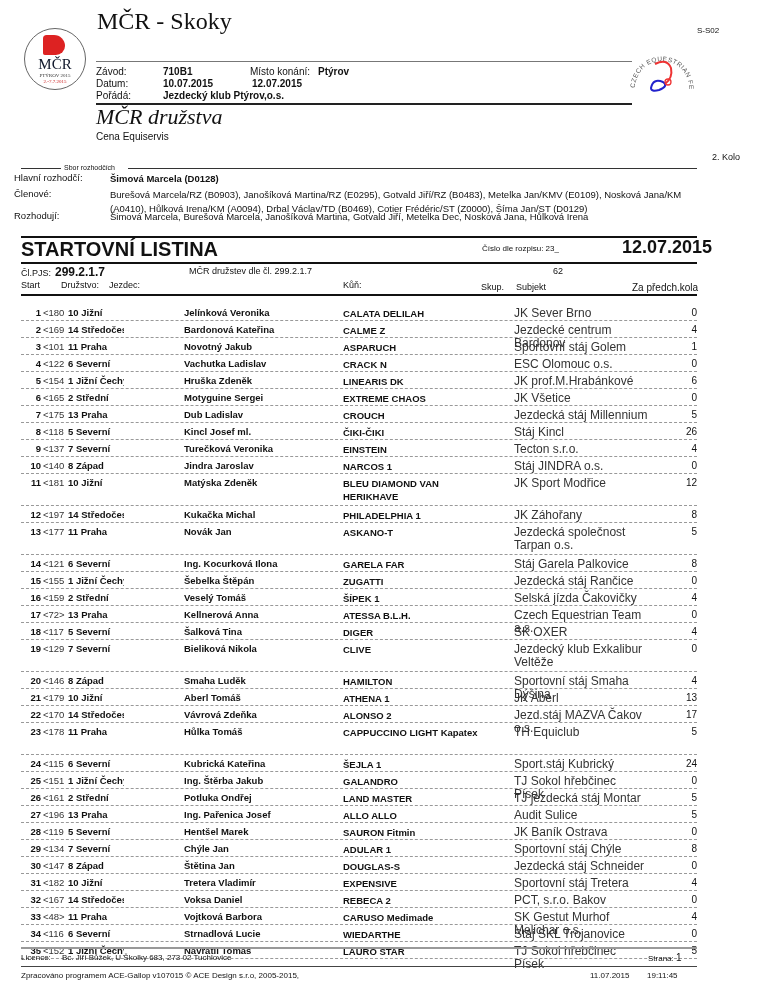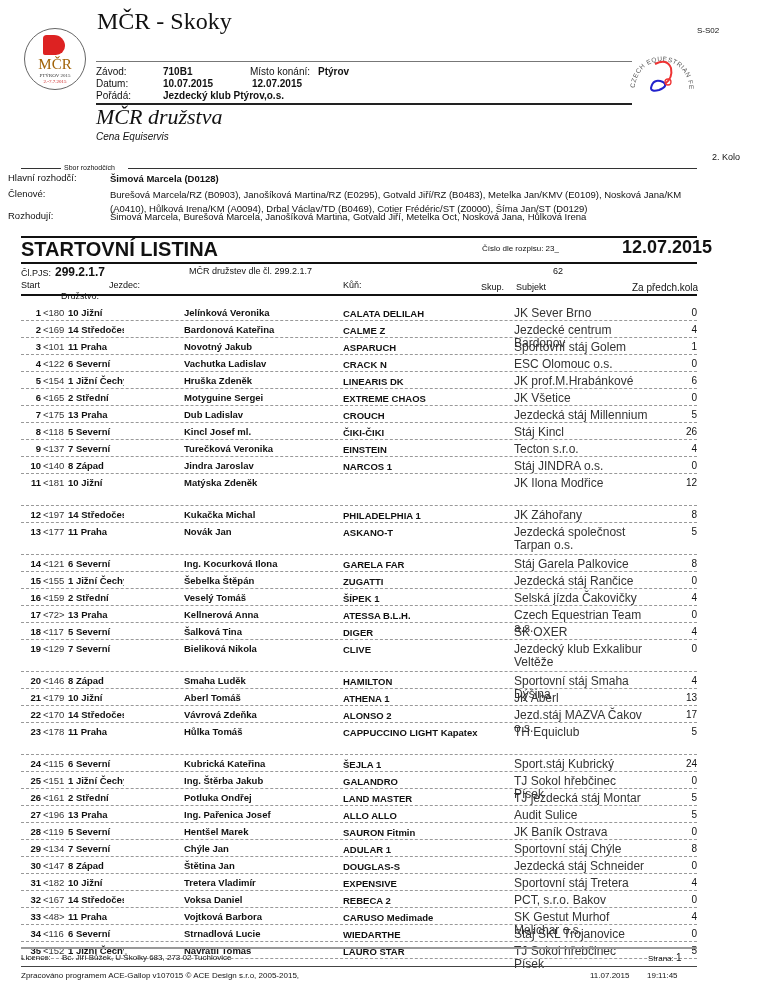--- a/index.html
+++ b/index.html
@@ -1,38 +1,38 @@
 <!DOCTYPE html>
 <html><head>
 <meta charset="utf-8">
 <style>
   html,body{margin:0;padding:0;background:#fff;}
   body{width:768px;height:994px;position:relative;overflow:hidden;font-family:"Liberation Sans",sans-serif;color:#111;}
   .abs{position:absolute;}
   .serif{font-family:"Liberation Serif",serif;}
   .logo-left{left:24px;top:28px;width:60px;height:60px;border:1.5px solid #666;border-radius:50%;background:#fff;}
   .logo-left .shape{position:absolute;left:18px;top:6px;width:22px;height:20px;background:#d22;border-radius:4px 12px 10px 2px;}
-  .logo-left .mcr{position:absolute;left:0;right:0;top:27px;text-align:center;font-family:"Liberation Serif",serif;font-size:15px;color:#a16207;}
+  .logo-left .mcr{position:absolute;left:0;right:0;top:27px;text-align:center;font-family:"Liberation Serif",serif;font-size:15px;color:#0f172a;}
   .logo-left .sub1{position:absolute;left:0;right:0;top:44px;text-align:center;font-family:"Liberation Serif",serif;font-size:5px;color:#333;}
   .logo-left .sub2{position:absolute;left:0;right:0;top:50px;text-align:center;font-family:"Liberation Serif",serif;font-size:5px;color:#c22;}
   .title{left:97px;top:8px;font-size:24px;}
   .code{left:697px;top:26px;font-size:8px;}
   .logo-right{left:623px;top:44px;width:78px;height:60px;}
   .hr1{left:96px;top:61px;width:536px;height:1px;background:#777;}
   .hr2{left:96px;top:103px;width:536px;height:1.5px;background:#222;}
   .info{font-size:10px;}
   .info .lbl{position:absolute;left:96px;}
   .info .val{position:absolute;left:163px;font-weight:bold;}
   .subtitle{left:96px;top:104px;font-size:22px;font-style:italic;}
-  .prize{left:96px;top:131px;font-size:10px;font-style:italic;}
+  .prize{left:96px;top:131px;font-size:10px;}
   .kolo{left:712px;top:152px;font-size:9px;}
   .sbor-line{top:168px;height:1px;background:#333;}
   .sbor-lbl{left:64px;top:164px;font-size:7px;}
   .judge{font-size:9.5px;}
-  .judge .lbl{position:absolute;left:8px;}
+  .judge .lbl{position:absolute;left:14px;}
   .judge .val{position:absolute;left:110px;width:610px;line-height:14px;}
   .thick{left:21px;height:2px;background:#111;}
   .start-title{left:21px;top:238px;font-size:20px;font-weight:bold;}
   .cislo{left:482px;top:244px;font-size:8px;}
   .date-big{left:622px;top:237px;font-size:18px;font-weight:bold;}
   .hdr{font-size:9px;}
   .hdr-bold{font-size:12px;font-weight:bold;}
   .row{position:absolute;left:21px;width:676px;border-bottom:1px dashed #999;font-size:9.5px;}
   .row span{position:absolute;top:4px;}
   .c-no{left:0;width:20px;text-align:right;font-weight:bold;}
@@ -93,39 +93,39 @@
 <div class="abs sbor-line" style="left:21px;width:40px"></div>
 <div class="abs sbor-lbl">Sbor rozhodčích</div>
 <div class="abs sbor-line" style="left:128px;width:569px"></div>
 
 <div class="judge">
   <div class="abs lbl" style="top:172px">Hlavní rozhodčí:</div>
   <div class="abs val" style="top:172px;font-weight:bold">Šimová Marcela (D0128)</div>
   <div class="abs lbl" style="top:188px">Členové:</div>
   <div class="abs val" style="top:188px">Burešová Marcela/RZ (B0903), Janošíková Martina/RZ (E0295), Gotvald Jiří/RZ (B0483), Metelka Jan/KMV (E0109), Nosková Jana/KM (A0410), Hůlková Irena/KM (A0094), Drbal Václav/TD (B0469), Cotier Frédéric/ST (Z0000), Šíma Jan/ST (D0129)</div>
   <div class="abs lbl" style="top:210px">Rozhodují:</div>
-  <div class="abs val" style="top:210px">Šimová Marcela, Burešová Marcela, Janošíková Martina, Gotvald Jiří, Metelka Oct, Nosková Jana, Hůlková Irena</div>
+  <div class="abs val" style="top:210px">Šimová Marcela, Burešová Marcela, Janošíková Martina, Gotvald Jiří, Metelka Dec, Nosková Jana, Hůlková Irena</div>
 </div>
 
 <div class="abs thick" style="top:236px;width:676px"></div>
 <div class="abs start-title">STARTOVNÍ LISTINA</div>
 <div class="abs cislo">
   <span>Číslo dle rozpisu:</span>
   <span>23_</span>
 </div>
 <div class="abs date-big">12.07.2015</div>
 <div class="abs thick" style="top:262px;width:676px"></div>
 
 <div class="abs hdr" style="left:21px;top:268px">Čl.PJS:</div>
 <div class="abs hdr-bold" style="left:55px;top:265px">299.2.1.7</div>
 <div class="abs hdr" style="left:189px;top:266px">MČR družstev dle čl. 299.2.1.7</div>
 <div class="abs hdr" style="left:553px;top:266px">62</div>
 
 <div class="abs hdr" style="left:21px;top:280px">Start</div>
-<div class="abs hdr" style="left:61px;top:291px">Družstvo:</div>
+<div class="abs hdr" style="left:61px;top:280px">Družstvo:</div>
 <div class="abs hdr" style="left:109px;top:280px">Jezdec:</div>
 <div class="abs hdr" style="left:343px;top:280px">Kůň:</div>
 <div class="abs hdr" style="left:481px;top:282px">Skup.</div>
 <div class="abs hdr" style="left:516px;top:282px">Subjekt</div>
 <div class="abs hdr" style="left:632px;top:282px;font-size:10px">Za předch.kola</div>
 <div class="abs thick" style="top:294px;width:676px"></div>
 
 <div id="rows">
     <div class="row" style="top: 303px; height: 17px;">
       <span class="c-no">1</span>
@@ -215,21 +215,22 @@
       <span class="c-rider">Jindra Jaroslav</span>
       <span class="c-horse">NARCOS 1</span>
       <span class="c-club">Stáj JINDRA o.s.</span>
       <span class="c-pts">0</span>
     </div>
     <div class="row" style="top: 473px; height: 32px;">
       <span class="c-no">11</span>
       <span class="c-id">&lt;181</span>
       <span class="c-team">10 Jižní</span>
       <span class="c-rider">Matýska Zdeněk</span>
-      <span class="c-club">JK Ilona Modřice</span>
+      <span class="c-horse">BLEU DIAMOND VAN HERIKHAVE</span>
+      <span class="c-club">JK Sport Modřice</span>
       <span class="c-pts">12</span>
     </div>
     <div class="row" style="top: 505px; height: 17px;">
       <span class="c-no">12</span>
       <span class="c-id">&lt;197</span>
       <span class="c-team">14 Středočeský</span>
       <span class="c-rider">Kukačka Michal</span>
       <span class="c-horse">PHILADELPHIA 1</span>
       <span class="c-club">JK Záhořany</span>
       <span class="c-pts">8</span>

